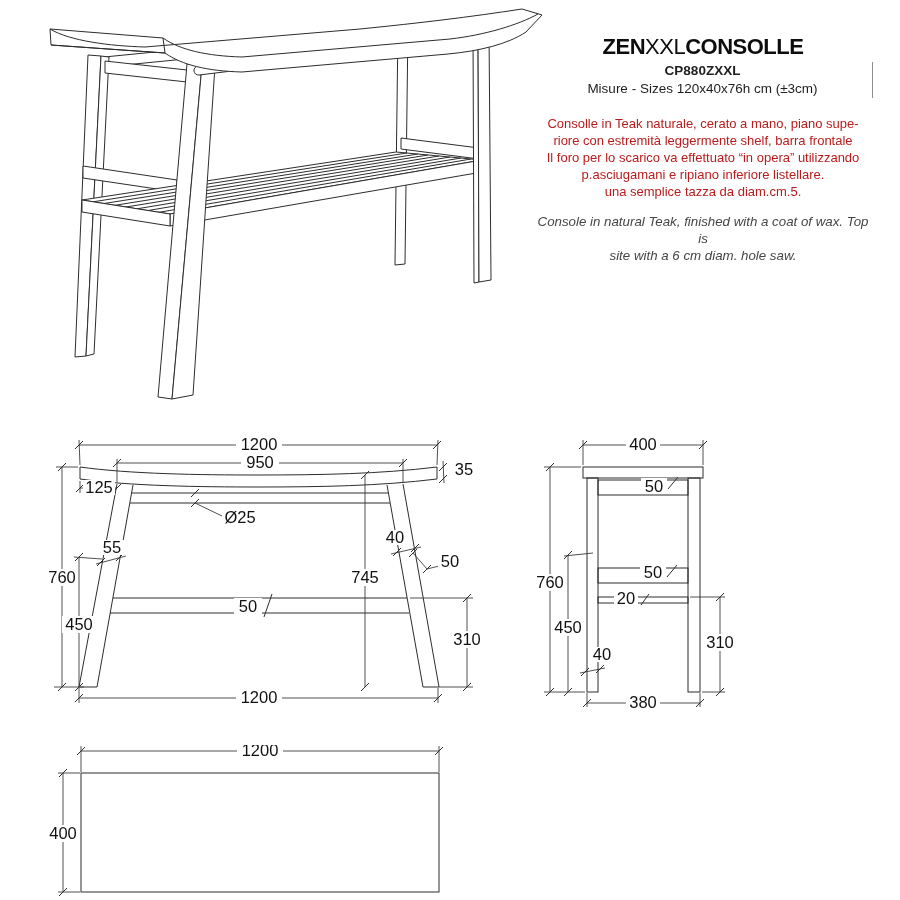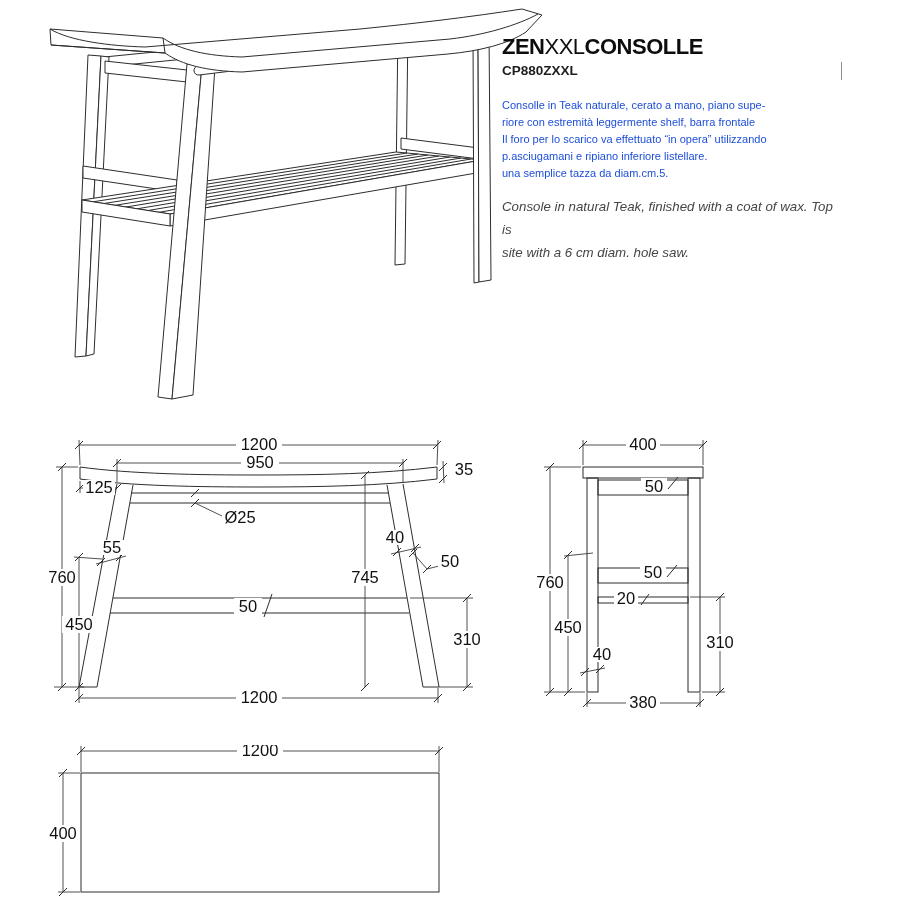--- a/index.html
+++ b/index.html
@@ -1,28 +1,28 @@
 <!DOCTYPE html>
 <html><head>
 <meta charset="utf-8">
 <style>
   html,body{margin:0;padding:0;background:#fff;}
   #page{position:relative;width:900px;height:900px;background:#ffffff;overflow:hidden;
         font-family:"Liberation Sans",sans-serif;color:#1c1c1c;}
   .abs{position:absolute;}
   
-  #info-col{position:absolute;top:34px;right:58px;width:340px;text-align:left;margin-left:36px;}
+  #info-col{position:absolute;top:34px;right:27px;width:340px;text-align:center;margin-left:36px;}
   #title{font-size:22px;letter-spacing:-0.5px;line-height:26px;color:#0d0d0d;white-space:nowrap;}
   #title .b{font-weight:bold;}
   #title .l{font-weight:normal;}
   #codes{margin-top:2px;border-right:1px solid #8f8f8f;
          font-size:13.5px;line-height:18px;color:#1e1e1e;}
   #codes .code{font-weight:bold;}
-  #desc-it{margin-top:17px;font-size:11px;line-height:17px;color:#1d4ed8;}
-  #desc-en{margin-top:13px;font-size:13.3px;line-height:23px;color:#454545;font-style:italic;}
+  #desc-it{margin-top:17px;font-size:13px;line-height:17px;color:#b91c1c;}
+  #desc-en{margin-top:13px;font-size:13.3px;line-height:17px;color:#454545;font-style:italic;}
   
   svg{display:block;}
   .ln{fill:none;stroke:#2d2d2d;stroke-width:1;}
   .wf{fill:#ffffff;stroke:#2d2d2d;stroke-width:1;}
   .dim{fill:none;stroke:#3c3c3c;stroke-width:0.9;}
   .tick{fill:none;stroke:#2d2d2d;stroke-width:1;}
   .lblbg{fill:#ffffff;}
   text.lbl{font-family:"Liberation Sans",sans-serif;font-size:16.5px;fill:#111;text-anchor:middle;}
 </style>
 </head>
@@ -78,20 +78,21 @@
       <path class="ln" d="M133,30 C150,42 177,48 212,49 L420,31 C455,27 488,17 508,6"></path>
       <path class="ln" d="M20,21 L133,30 L135,45"></path>
       <path class="ln" d="M21,37 L135,45"></path>
     </g>
   </svg>
 
   <div id="info-col">
     <div id="title"><span class="b">ZEN</span><span class="l">XXL</span><span class="b">CONSOLLE</span></div>
     <div id="codes">
       <div class="code">CP880ZXXL</div>
+      <div>Misure - Sizes 120x40x76h cm (±3cm)</div>
     </div>
     <div id="desc-it">
       <div>Consolle in Teak naturale, cerato a mano, piano supe-</div>
       <div>riore con estremità leggermente shelf, barra frontale</div>
       <div>Il foro per lo scarico va effettuato “in opera” utilizzando</div>
       <div>p.asciugamani e ripiano inferiore listellare.</div>
       <div>una semplice tazza da diam.cm.5.</div>
     </div>
     <div id="desc-en">
       <div>Console in natural Teak, finished with a coat of wax. Top is</div>

